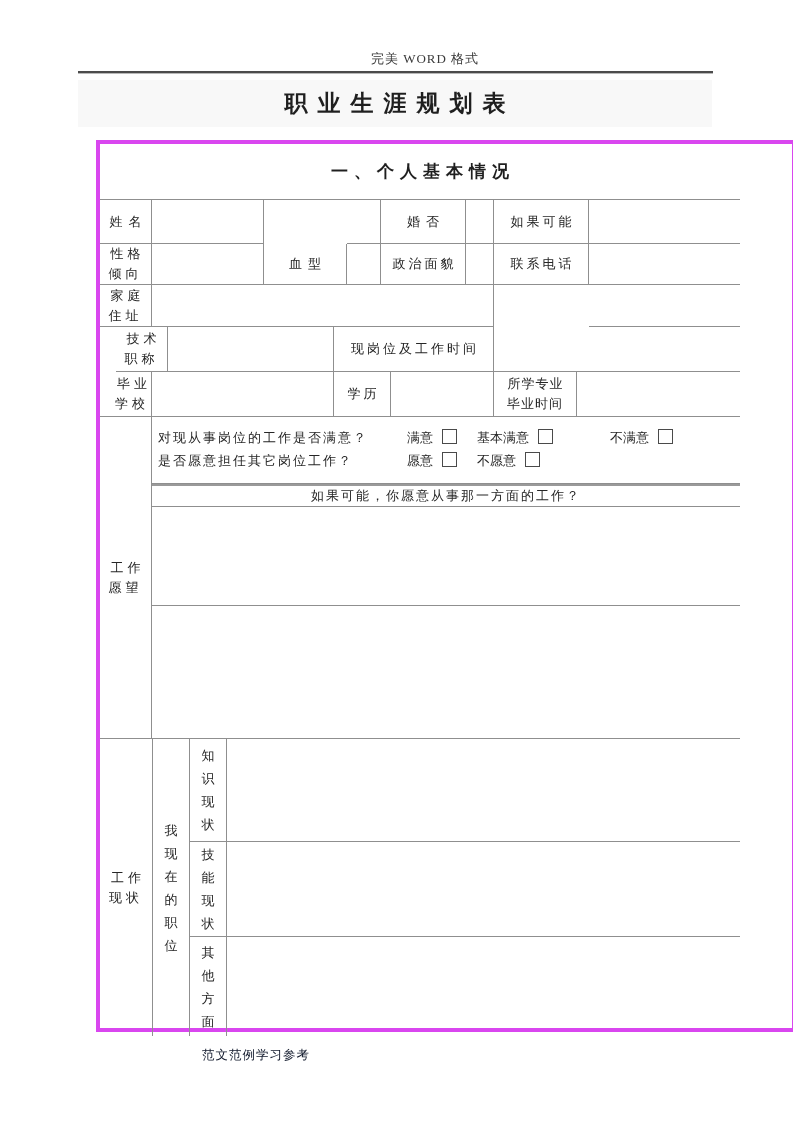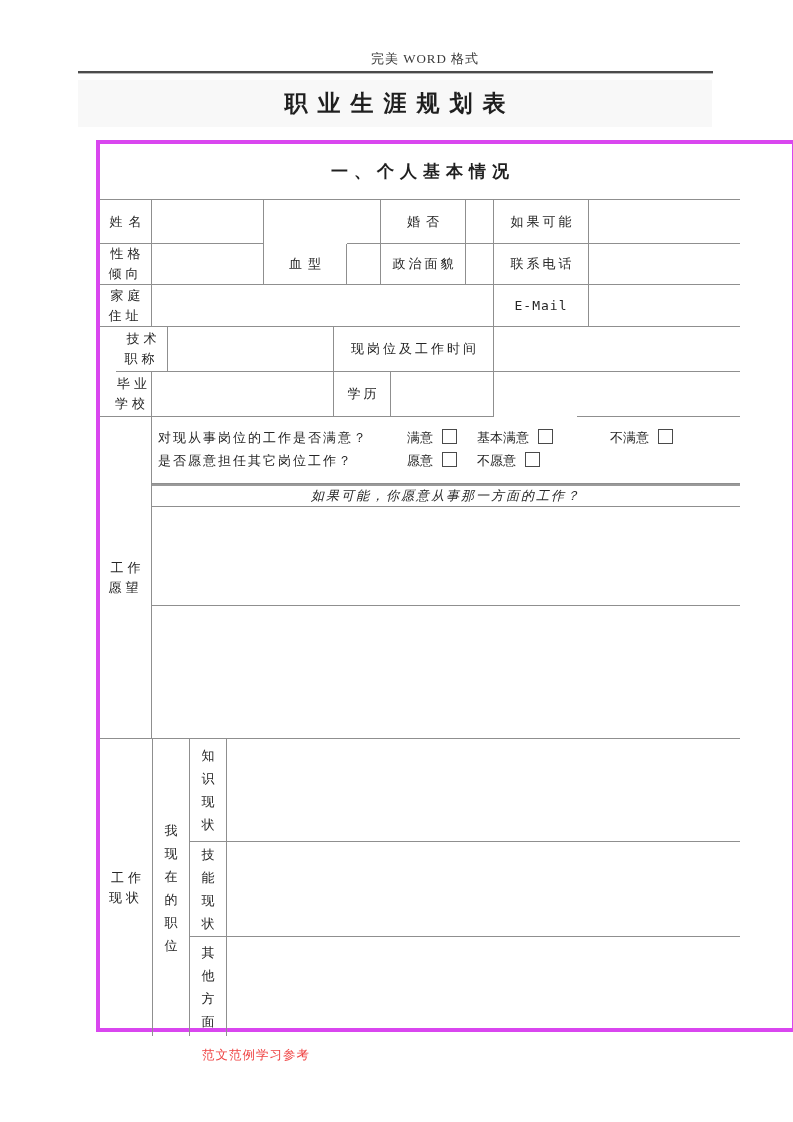--- a/index.html
+++ b/index.html
@@ -45,23 +45,23 @@
   }
   .mono { font-family:"DejaVu Sans Mono","Liberation Mono",monospace; font-size:13px; letter-spacing:1px; }
   .wishA { display:block; }
   .qline { position:absolute; left:6px; right:2px; height:22px; line-height:22px; }
   .opt { position:absolute; top:0; white-space:nowrap; }
   .cb {
     display:inline-block; width:13px; height:13px; border:1.5px solid #4a4a4a;
     background:#fff; margin-left:9px; vertical-align:-2px; cursor:pointer;
   }
   .centerq { letter-spacing:2px; }
-  .thick-top { border-top:2px solid #9a9a9a;font-style:italic; }
+  .thick-top { border-top:2px solid #9a9a9a; }
   .footer-note {
-    position:absolute; left:202px; top:1047px; font-size:12.5px; color:#ef4444; letter-spacing:1px;
+    position:absolute; left:202px; top:1047px; font-size:12.5px; color:#0f172a; letter-spacing:1px;
   }
 </style>
 </head>
 <body>
 
 <div class="page">
 
   <div class="top-note">完美 WORD 格式</div>
   <div class="header-rule"></div>
 
@@ -105,23 +105,20 @@
     <div class="cell" style="left:394px;top:100px;width:95px;height:41px;">
         <span class="ls3">联系电话</span>
       </div>
     <div class="cell nbr" style="left:489px;top:100px;width:151px;height:41px;"></div>
 
     <div class="cell" style="left:0;top:141px;width:52px;height:42px;">
         <span class="v">家庭
 住址</span>
       </div>
     <div class="cell" style="left:52px;top:141px;width:342px;height:42px;"></div>
-    <div class="cell" style="left:394px;top:141px;width:95px;height:42px;">
-        <span class="mono">E-Mail</span>
-      </div>
     <div class="cell nbr" style="left:489px;top:141px;width:151px;height:42px;"></div>
 
     <div class="cell" style="left:16px;top:183px;width:52px;height:45px;">
         <span class="v">技术
 职称</span>
       </div>
     <div class="cell" style="left:52px;top:183px;width:182px;height:45px;"></div>
     <div class="cell" style="left:234px;top:183px;width:160px;height:45px;">
         <span class="ls3">现岗位及工作时间</span>
       </div>
@@ -129,20 +126,24 @@
 
     <div class="cell" style="left:0;top:228px;width:52px;height:45px;justify-content:flex-end;">
         <span class="v">毕业
 学校</span>
       </div>
     <div class="cell" style="left:52px;top:228px;width:182px;height:45px;"></div>
     <div class="cell" style="left:234px;top:228px;width:57px;height:45px;">
         <span class="ls3">学历</span>
       </div>
     <div class="cell" style="left:291px;top:228px;width:103px;height:45px;"></div>
+    <div class="cell" style="left:394px;top:228px;width:83px;height:45px;">
+        <span class="v" style="letter-spacing:1px;text-indent:1px;">所学专业
+毕业时间</span>
+      </div>
     <div class="cell nbr" style="left:477px;top:228px;width:163px;height:45px;"></div>
 
     <div class="cell" style="left:0;top:273px;width:52px;height:322px;">
         <span class="v">工作
 愿望</span>
       </div>
 
     <div class="cell nbr wishA" style="left:52px;top:273px;width:588px;height:67px;">
       <div class="qline" style="top:10px;">
         <span class="centerq">对现从事岗位的工作是否满意？</span>

